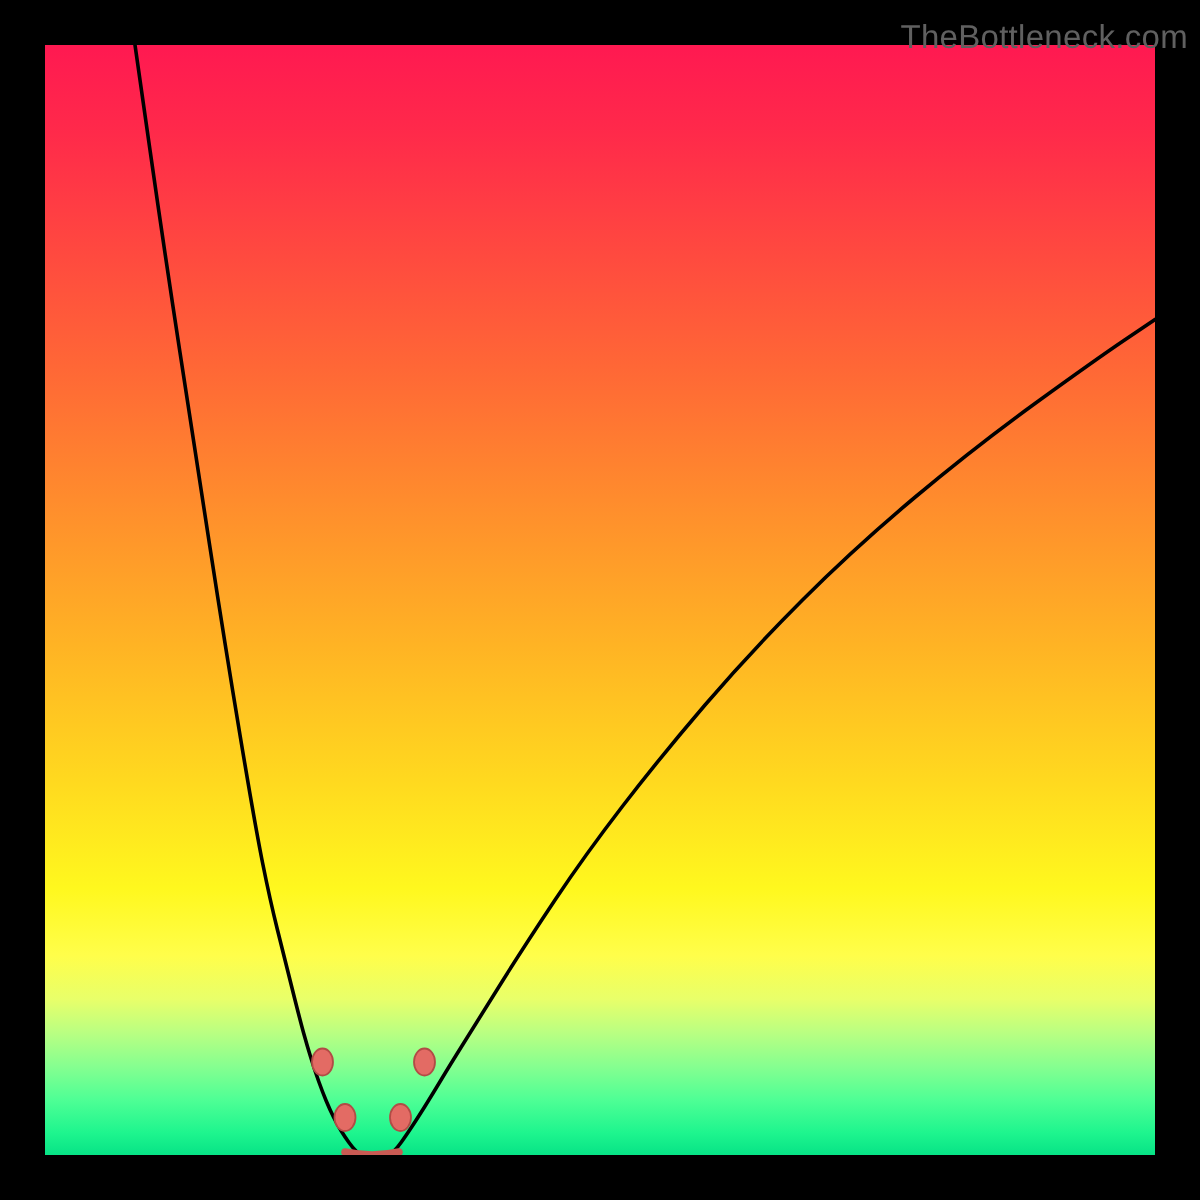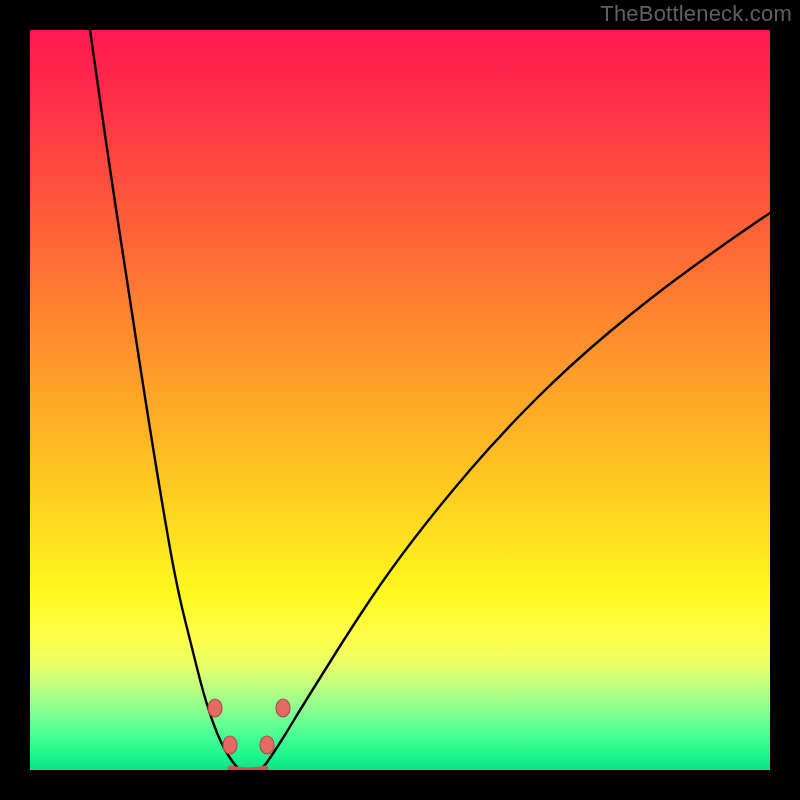--- a/index.html
+++ b/index.html
@@ -36,21 +36,21 @@
       #e8ff6a 86%,
       #b9ff82 89%,
       #86ff90 92%,
       #4fff95 95%,
       #1ef58e 98%,
       #07e386 100%
     );
   }
   .watermark {
     position: absolute;
-    top: 1px;
+    top: 12px;
     right: 8px;
     color: #606060;
     font-size: 22px;
     letter-spacing: 0.2px;
     font-weight: 400;
     z-index: 5;
   }
   svg.curve {
     position: absolute;
     inset: 0;

